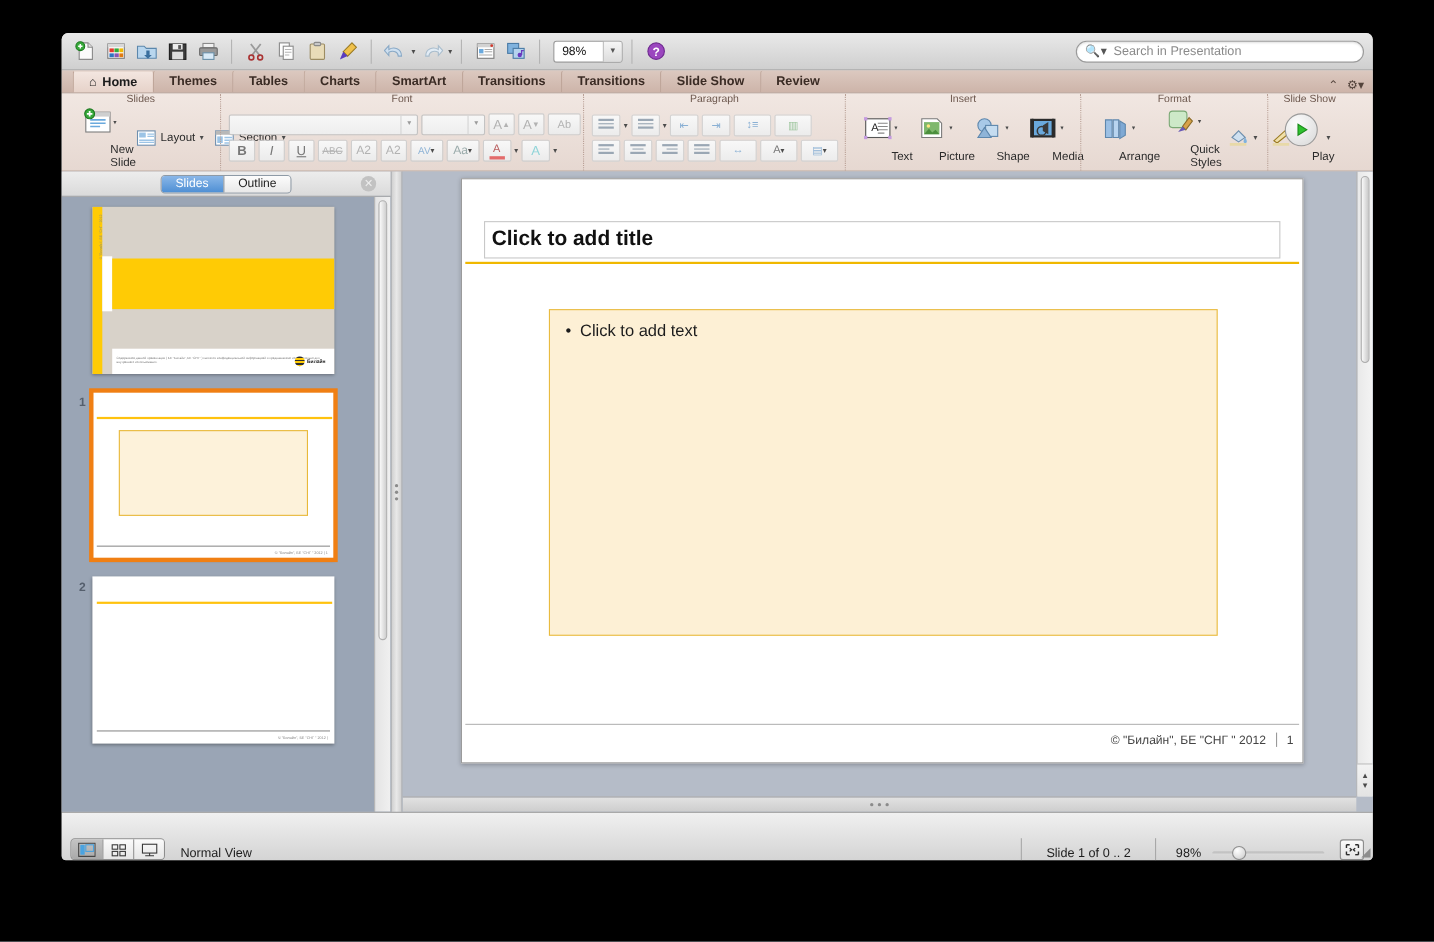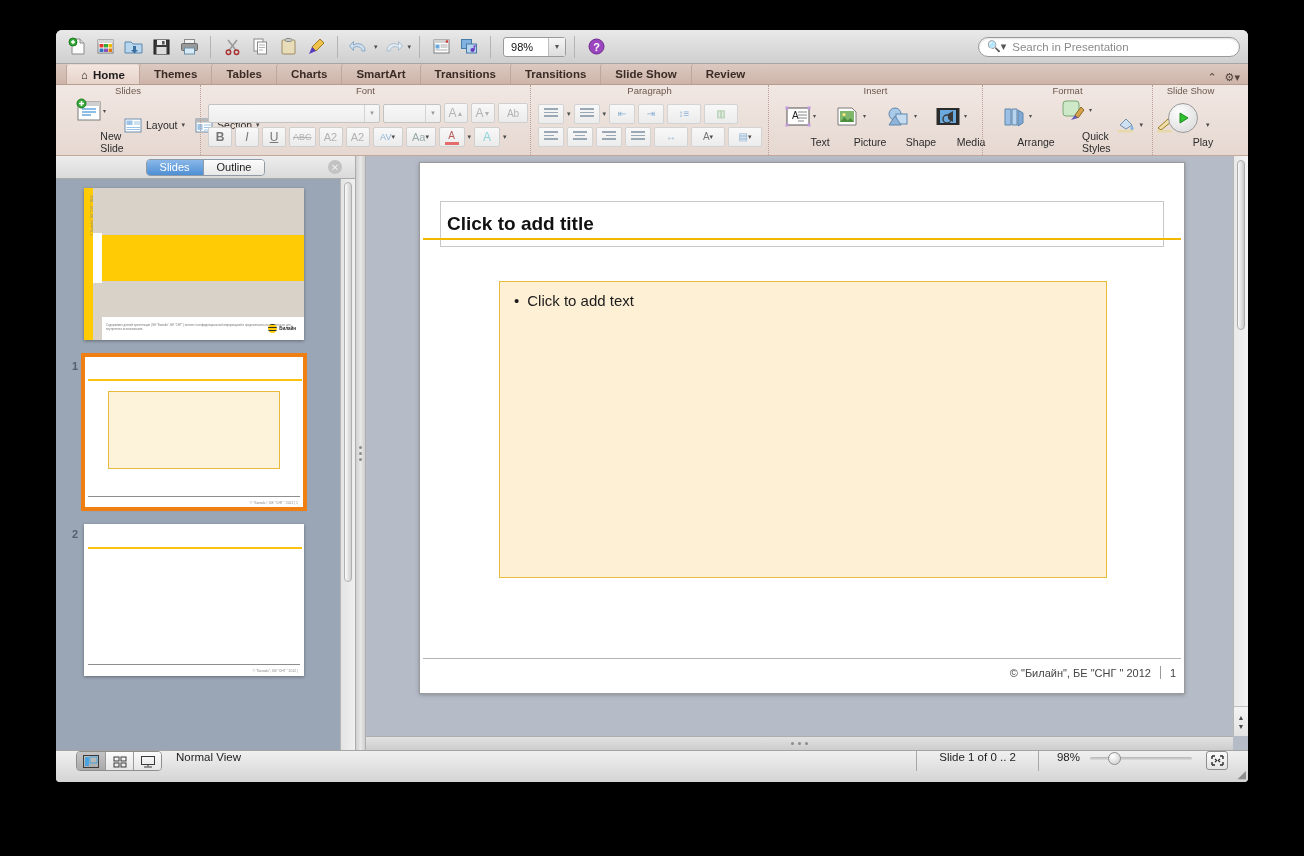--- a/index.html
+++ b/index.html
@@ -253,21 +253,21 @@
   .splitter .dots i { width: 3px; height: 3px; border-radius: 50%; background: #8b8b8b; display:block; }
   
   .main { flex: 1; position: relative; background: #b5bcc8; overflow: hidden; }
   .slide-canvas {
     position: absolute; left: 53px; top: 6px;
     width: 766px; height: 532px; background: #fff;
     border: 1px solid #9b9b9b;
     box-shadow: 0 1px 4px rgba(0,0,0,.25);
   }
   .s-title {
-    position: absolute; left: 20px; top: 38px; right: 20px; height: 46px;
+    position: absolute; left: 20px; top: 38px; right: 20px; height: 34px;
     border: 1px solid #c8c8c8;
     font-size: 19px; font-weight: bold; color: #111;
     display: flex; align-items: center; padding-left: 6px;
   }
   .s-rule { position: absolute; left: 3px; right: 3px; top: 75px; height: 2px; background: #f0b800; }
   .s-body {
     position: absolute; left: 79px; top: 118px; width: 608px; height: 297px;
     background: #fdf0d5; border: 1px solid #e9bb3f;
     padding: 10px 14px;
   }
@@ -298,24 +298,24 @@
   }
   .main-hsplit {
     position: absolute; left: 0; right: 15px; bottom: 0; height: 14px;
     background: linear-gradient(#e2e2e2,#cdcdcd);
     border-top: 1px solid #aeaeae;
     display: flex; align-items: center; justify-content: center; gap: 4px;
   }
   .main-hsplit i { width: 3px; height: 3px; border-radius: 50%; background: #8b8b8b; }
   
   .statusbar {
-    height: 32px; flex: 0 0 auto;
+    height: 44px; flex: 0 0 auto;
     background: linear-gradient(#f0f0f0,#d4d4d4);
     border-top: 1px solid #a4a4a4;
-    display: flex; align-items: flex-start; padding: 0 20px; gap: 0;
+    display: flex; align-items: flex-end; padding: 0 8px; gap: 0;
     position: relative;
   }
   .viewbtns { display: flex; height: 20px; border: 1px solid #8e8e8e; border-radius: 4px; overflow: hidden; }
   .vbtn {
     width: 28px; display: flex; align-items: center; justify-content: center;
     background: linear-gradient(#fbfbfb,#e6e6e6);
   }
   .vbtn.active { background: linear-gradient(#c4c4c4,#a9a9a9); }
   .vbtn + .vbtn { border-left: 1px solid #9a9a9a; }
   .status-text { font-size: 11.5px; color: #1d1d1d; padding-left: 14px; }

